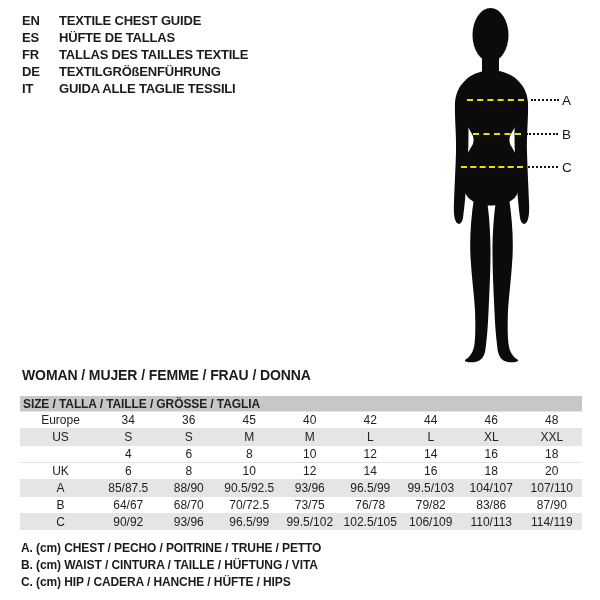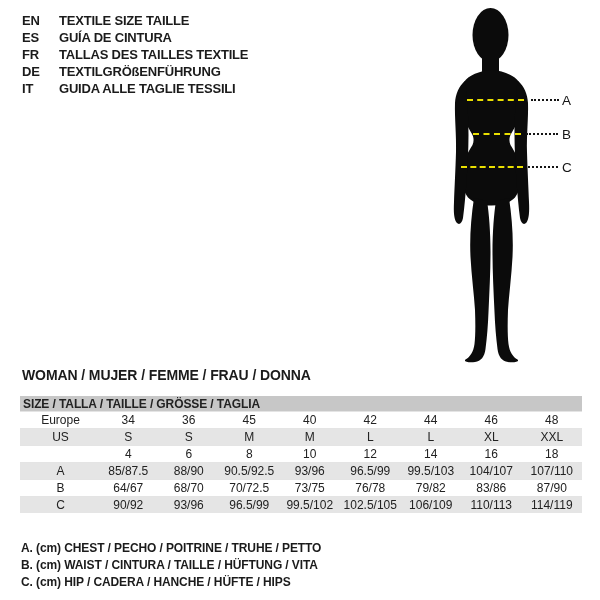--- a/index.html
+++ b/index.html
@@ -34,25 +34,25 @@
   .legend{position:absolute;left:21px;top:540px;}
   .legend-line{height:17px;line-height:17px;font-weight:bold;font-size:12px;
     letter-spacing:-0.1px;white-space:nowrap;}
 </style>
 </head>
 <body>
 
 <div class="lang-list">
   <div class="lang-row">
     <span class="lang-code">EN</span>
-    <span class="lang-title">TEXTILE SIZE TAILLE</span>
+    <span class="lang-title">TEXTILE CHEST GUIDE</span>
   </div>
   <div class="lang-row">
     <span class="lang-code">ES</span>
-    <span class="lang-title">GUÍA DE CINTURA</span>
+    <span class="lang-title">HÜFTE DE TALLAS</span>
   </div>
   <div class="lang-row">
     <span class="lang-code">FR</span>
     <span class="lang-title">TALLAS DES TAILLES TEXTILE</span>
   </div>
   <div class="lang-row">
     <span class="lang-code">DE</span>
     <span class="lang-title">TEXTILGRÖßENFÜHRUNG</span>
   </div>
   <div class="lang-row">
@@ -153,20 +153,31 @@
       <td class="rowlabel"></td>
       <td>4</td>
       <td>6</td>
       <td>8</td>
       <td>10</td>
       <td>12</td>
       <td>14</td>
       <td>16</td>
       <td>18</td>
     </tr>
+    <tr>
+      <td class="rowlabel">UK</td>
+      <td>6</td>
+      <td>8</td>
+      <td>10</td>
+      <td>12</td>
+      <td>14</td>
+      <td>16</td>
+      <td>18</td>
+      <td>20</td>
+    </tr>
     <tr class="stripe">
       <td class="rowlabel">A</td>
       <td>85/87.5</td>
       <td>88/90</td>
       <td>90.5/92.5</td>
       <td>93/96</td>
       <td>96.5/99</td>
       <td>99.5/103</td>
       <td>104/107</td>
       <td>107/110</td>

